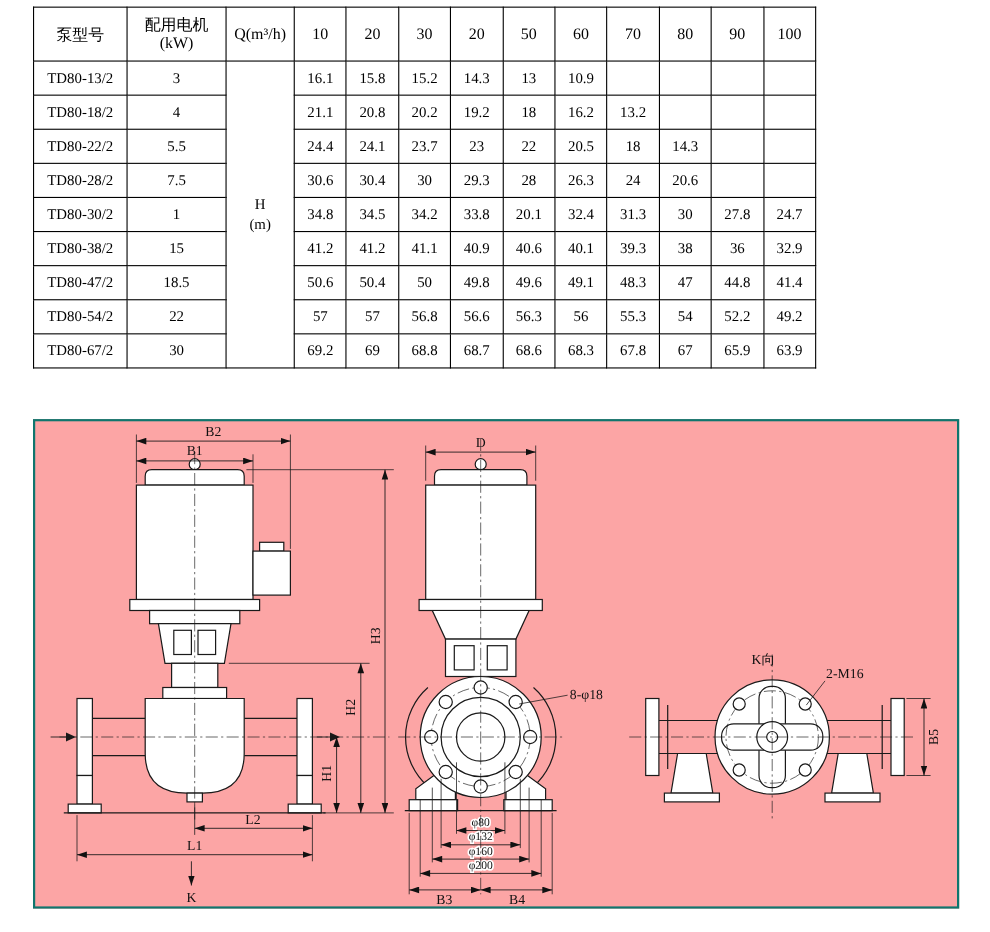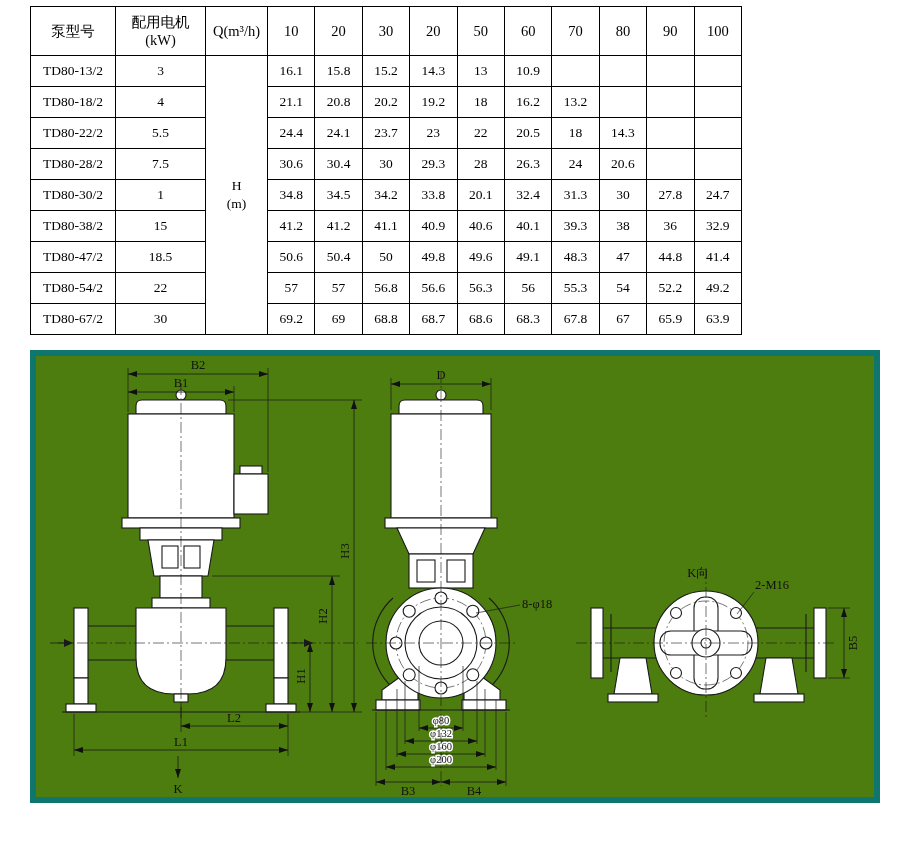--- a/index.html
+++ b/index.html
@@ -17,22 +17,22 @@
   }
   table.perf th, table.perf td {
     border:1px solid #000; text-align:center; vertical-align:middle;
     font-weight:normal; font-size:13.5px; padding:0; height:30px;
     overflow:hidden; white-space:nowrap;
   }
   table.perf thead th { height:48px; font-size:14.5px; }
   col.c1 { width:85px; } col.c2 { width:90px; } col.c3 { width:62px; }
   td.h-cell { font-size:14.5px; line-height:1.35; }
   .drawing-box {
-    margin-top:15px; width:838px; height:441px;
-    border:6px solid #0f766e; background:#4d7c0f;
+    margin-top:46px; width:838px; height:441px;
+    border:2px solid #0f766e; background:#fca5a5;
   }
   svg .ln  { fill:none; stroke:#1a1a1a; stroke-width:1.1; }
   svg .lnf { fill:#ffffff; stroke:#1a1a1a; stroke-width:1.1; }
   svg .cl  { fill:none; stroke:#1a1a1a; stroke-width:0.6; stroke-dasharray:11 3 2 3; }
   svg .dim { fill:none; stroke:#1a1a1a; stroke-width:0.8; }
   svg .ext { fill:none; stroke:#1a1a1a; stroke-width:0.7; }
   svg .fin { stroke:#1a1a1a; stroke-width:0.9; }
   svg .dimt {
     font-family:"Liberation Serif","DejaVu Serif",serif;
     font-size:12.5px; fill:#111;

